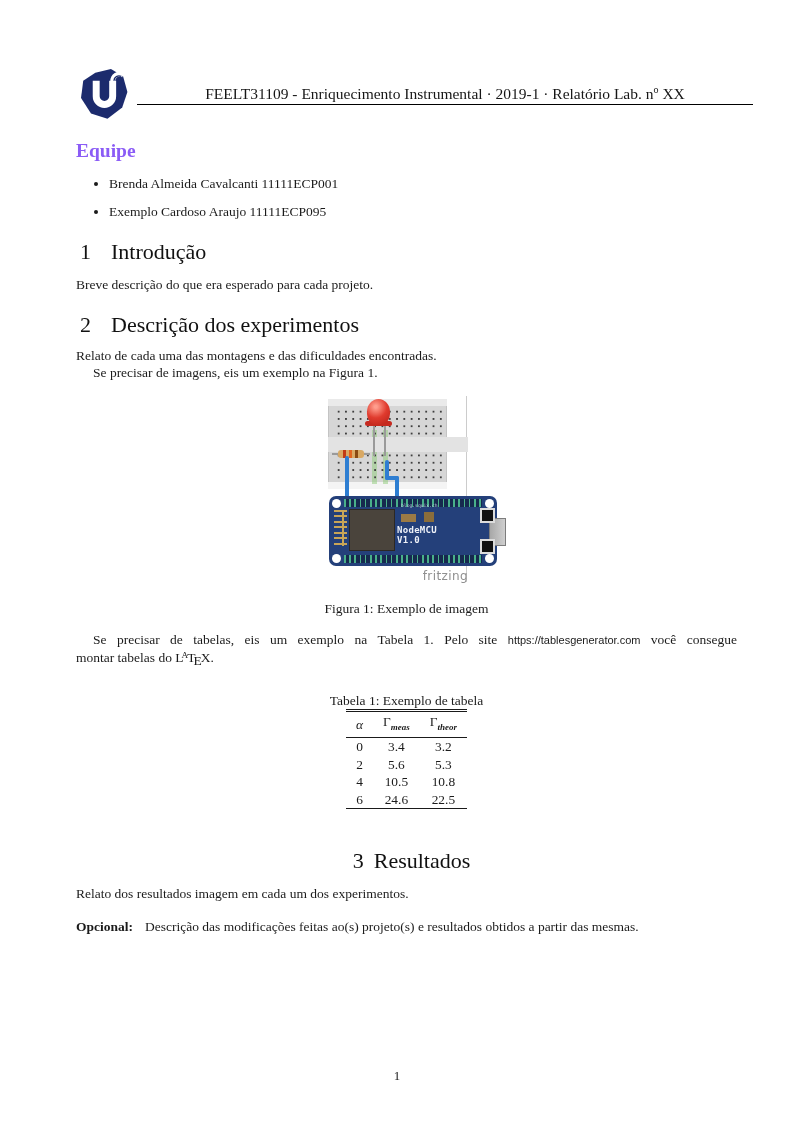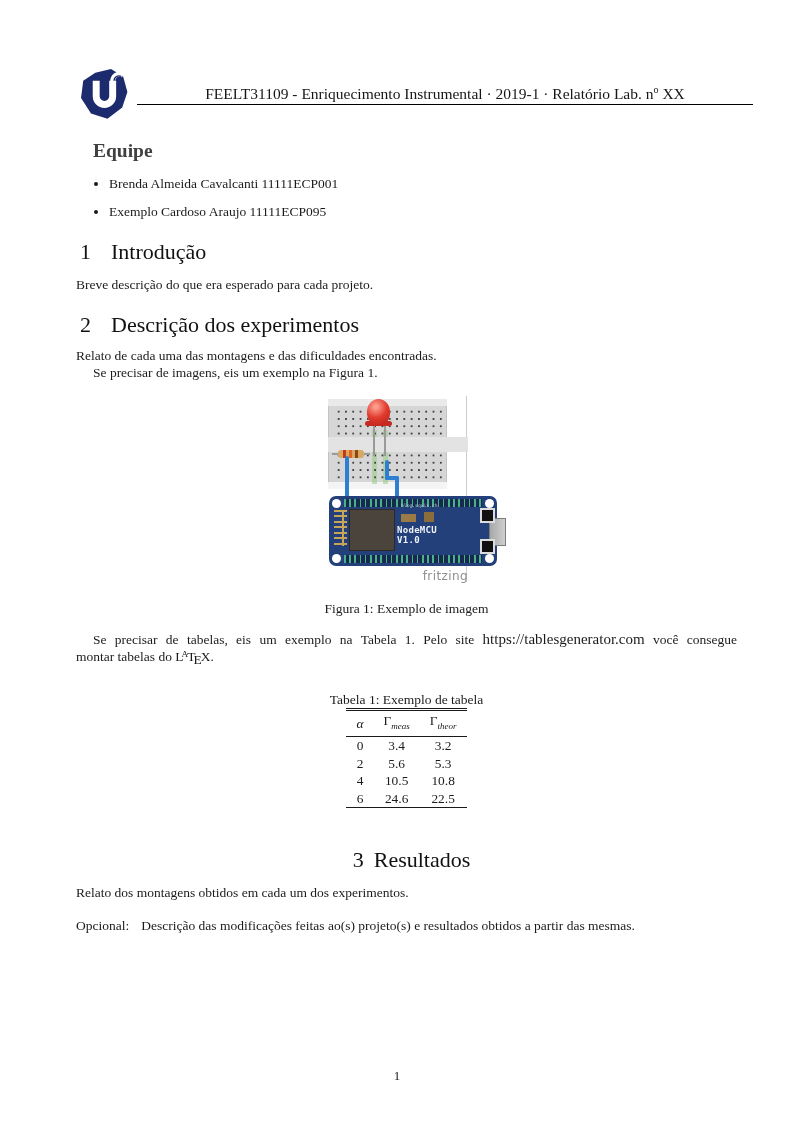--- a/index.html
+++ b/index.html
@@ -14,36 +14,36 @@
   .logo svg { width:100%; height:100%; display:block; }
   .hdr-text {
     position:absolute; left:137px; top:84px; width:616px;
     font-size:15.5px; text-align:center; white-space:nowrap; color:#161616;
   }
   .hdr-text sup { font-size:10px; vertical-align:super; }
   .hdr-rule { position:absolute; left:137px; top:104px; width:616px; height:1.4px; background:#000; }
 
   
   .main { position:absolute; left:76px; top:0; width:661px; }
-  .equipe-h { margin:139px 0 0 17px; font-size:19.5px; font-weight:bold; line-height:23px; color:#404040; }
+  .equipe-h { margin:139px 0 0 0; font-size:19.5px; font-weight:bold; line-height:23px; color:#8b5cf6; }
   ul.team { margin:13px 0 0 0; padding:0 0 0 33px; }
   ul.team li { font-size:13.5px; line-height:17px; }
   ul.team li + li { margin-top:11px; }
 
   .sec-h { font-size:22px; font-weight:normal; line-height:24px; color:#111; margin:4px; }
   .sec-h .num { display:inline-block; width:31px; }
   .h1m { margin-top:20px; } .h2m { margin-top:20px; } .h3m { margin-top:40px;text-align:center; }
 
   p { margin:0; font-size:13.5px; line-height:17px; text-align:justify; }
   .mt12 { margin-top:12px; } .mt10 { margin-top:10px; } .mt14 { margin-top:14px; }
   .mt16 { margin-top:16px; }
   .indent { text-indent:17px; }
-  .mono { font-family:Liberation Serif, serif; font-size:15px; }
+  .mono { font-family:Liberation Sans, sans-serif; font-size:11px; }
   .p3-line1 { display:block; text-align:justify; text-align-last:justify; text-indent:17px; white-space:nowrap; }
-  .bold-label { font-weight:normal; margin-right:12px; }
+  .bold-label { font-weight:bold; margin-right:12px; }
 
   
   .latex span { display:inline-block; }
   .latex .la { font-size:0.68em; position:relative; top:-4px; margin:0 -1px 0 -2px; }
   .latex .le { position:relative; top:3px; margin:0 -1px 0 -2px; }
 
   
   .fig { position:relative; width:140px; height:190px; margin:13px 0 0 252px; }
   .fig-border { position:absolute; left:138px; top:2px; width:1px; height:186px; background:#cccccc; }
 
@@ -120,21 +120,21 @@
   
   .tbl-caption { margin-top:24px; font-size:13.5px; line-height:17px; text-align:center; }
   table.textable {
     border-collapse:collapse; margin:0 auto; font-size:13.4px;
     border-top:3px double #1a1a1a; border-bottom:1.4px solid #1a1a1a;
   }
   table.textable thead tr { border-bottom:1.4px solid #1a1a1a; }
   table.textable th, table.textable td { font-weight:normal; text-align:center; padding:1px 10px; line-height:15.5px; }
   table.textable th { padding-top:2px; padding-bottom:2px; }
   table.textable sub { font-size:9px; }
-  .it { font-style:italic; }
+  .it { font-style:italic;font-weight:bold; }
 
   
   .footer { position:absolute; left:0; right:0; top:1068px; text-align:center; font-size:13px; }
 
   a.url { color:#1b1b1b; text-decoration:none; }
 </style>
 </head>
 <body>
 
 <div class="page">
@@ -250,20 +250,20 @@
         </tr>
         <tr>
           <td>6</td>
             <td>24.6</td>
             <td>22.5</td>
         </tr>
       </tbody>
     </table>
 
     <div class="sec-h h3m"><span class="num">3</span><span>Resultados</span></div>
-    <p class="mt12">Relato dos montagens obtidos em cada um dos experimentos.</p>
+    <p class="mt12">Relato dos resultados imagem em cada um dos experimentos.</p>
     <p class="mt16"><span class="bold-label">Opcional:</span><span>Descrição das modificações feitas ao(s) projeto(s) e resultados obtidos a partir das mesmas.</span></p>
 
   </div>
 
   <div class="footer">1</div>
 
 </div>
 
 </body></html>

